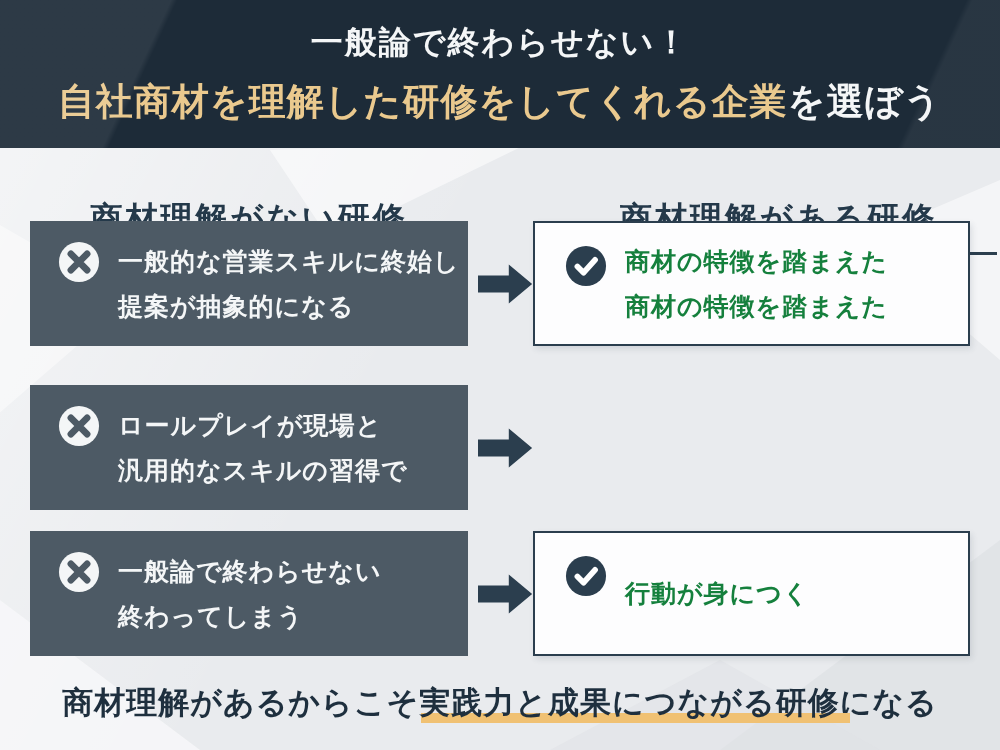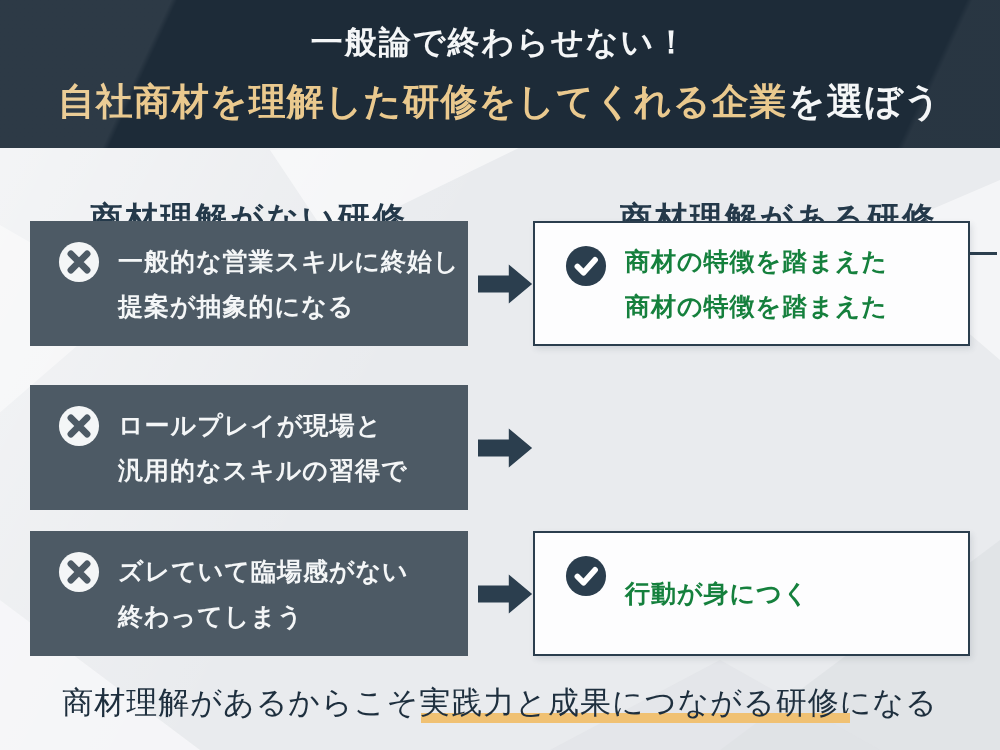--- a/index.html
+++ b/index.html
@@ -80,21 +80,21 @@
   .box-text span{ display:block; white-space:nowrap; }
 
   .flow-arrow{
     position:absolute; left:448px; top:50%; transform:translateY(-50%);
     width:56px; height:46px;
   }
 
   
   .footer{
     position:absolute; left:0; bottom:26px; width:100%;
-    text-align:center; font-size:31px; font-weight:normal;
+    text-align:center; font-size:31px; font-weight:bold;
     letter-spacing:1px; color:#1e2f3e; z-index:2;
   }
   .footer .hl{ position:relative; z-index:0; }
   .footer .hl::after{
     content:""; position:absolute; left:2px; right:-10px; bottom:-3px;
     height:10px; background:#f0c173; z-index:-1;
   }
 </style>
 </head>
 <body>
@@ -165,21 +165,21 @@
     </svg>
   </div>
 
   <div class="row r3">
     <div class="neg-box">
       <svg class="box-icon" viewBox="0 0 44 44">
         <circle cx="22" cy="22" r="21" fill="#f4f6f7"></circle>
         <path d="M13.5 13.5 L30.5 30.5 M30.5 13.5 L13.5 30.5" stroke="#4d5a65" stroke-width="7" stroke-linecap="round"></path>
       </svg>
       <div class="box-text">
-        <span>ズレていて臨場感がない</span>
+        <span>一般論で終わらせない</span>
         <span>終わってしまう</span>
       </div>
     </div>
     <svg class="flow-arrow" viewBox="0 0 60 48">
       <path d="M0 15 H33 V3 L58 24 L33 45 V33 H0 Z" fill="#2b3e4e"></path>
     </svg>
     <div class="pos-box">
       <svg class="box-icon" viewBox="0 0 44 44">
         <circle cx="22" cy="22" r="21" fill="#2b3e4e"></circle>
         <path d="M13 22.5 L19.5 29 L31.5 15.5" stroke="#ffffff" stroke-width="6" fill="none" stroke-linecap="round" stroke-linejoin="round"></path>

